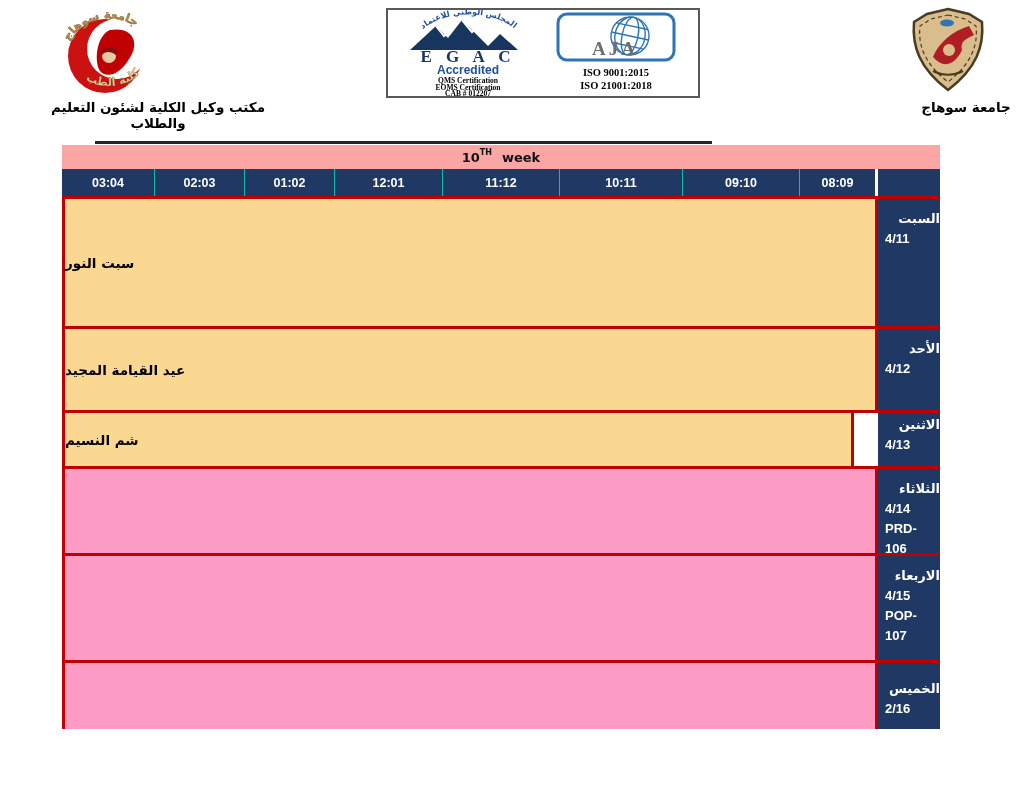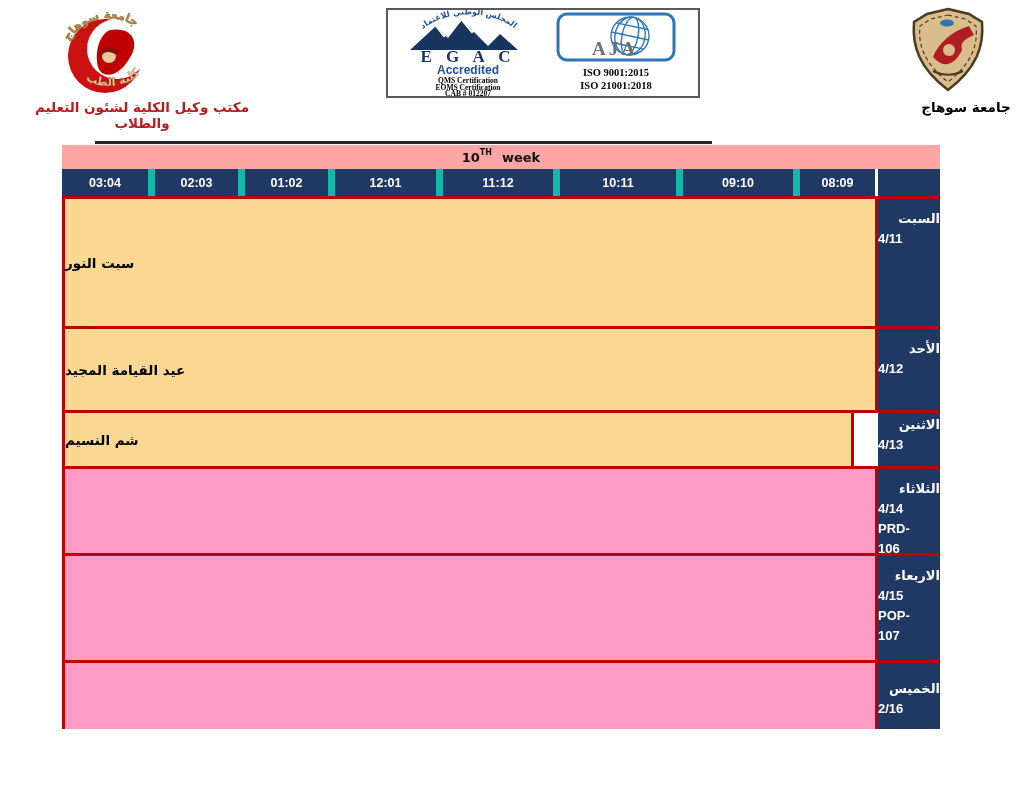--- a/index.html
+++ b/index.html
@@ -5,64 +5,64 @@
   * { margin:0; padding:0; box-sizing:border-box; }
   html,body { background:#ffffff; }
   body {
     width:1024px; height:791px; position:relative; overflow:hidden;
     font-family:"DejaVu Sans", sans-serif;
   }
   .abs { position:absolute; }
 
   
   #faculty-logo { left:50px; top:4px; width:118px; height:94px; }
-  #office-line  { left:12px; top:99px; width:260px; text-align:center;
-                  font-weight:bold; font-size:13.5px; direction:rtl; color:#b91c1c; }
+  #office-line  { left:28px; top:99px; width:260px; text-align:center;
+                  font-weight:bold; font-size:13.5px; direction:rtl; color:#000000; }
   #cert-box { left:386px; top:8px; width:314px; height:90px;
               border:2px solid #595959; background:#fff; display:flex; }
   .egac-side { width:160px; height:100%; }
   .aja-side  { width:150px; height:100%; }
   #shield-logo { left:903px; top:5px; width:90px; height:90px; }
   #univ-line { left:910px; top:99px; width:112px; text-align:center;
                font-weight:bold; font-size:13.5px; direction:rtl; color:#000; }
   #divider { left:95px; top:141px; width:617px; height:3px; background:#262626; }
 
   
   #table { left:62px; top:145px; width:878px; }
 
   .banner { height:24px; background:#fca5a5; display:flex; align-items:center;
             justify-content:center; font-weight:bold; font-size:13px; color:#111; }
   .banner .ord { font-size:8px; font-weight:bold; align-self:flex-start; margin-top:3px; }
   .banner .wk  { margin-left:10px; }
 
   .thead { display:flex; height:27px; }
   .th { background:#1F3864; color:#ffffff; font-weight:bold; font-size:12.5px;
         display:flex; align-items:center; justify-content:center;
-        border-right:7px solid #14b8a6; font-family:"Liberation Sans", sans-serif; }
+        border-right:1px solid #14b8a6; font-family:"Liberation Sans", sans-serif; }
   .c0{width:93px}.c1{width:90px}.c2{width:90px}.c3{width:108px}
   .c4{width:117px}.c5{width:123px}.c6{width:117px}.c7{width:75px; border-right:none;}
   .th-gap { width:3px; background:#ffffff; }
   .th-day { width:62px; background:#1F3864; }
 
   .rows-wrap { width:878px; border-left:3px solid #C00000; }
   .trow { display:flex; border-top:3px solid #C00000; }
   .r0{height:130px}.r1{height:84px}.r2{height:56px}
   .r3{height:87px}.r4{height:107px}.r5{height:69px}
 
   .event-cell { flex:1; display:flex; align-items:center; justify-content:flex-end;
                 font-weight:bold; font-size:13.5px; color:#000000; direction:rtl; }
   .bg-tan  { background:#FBD892; }
   .bg-pink { background:#FC9BC3; }
 
   .vdiv { width:3px; background:#C00000; }
 
   .day-cell { width:62px; background:#1F3864; color:#fff; font-weight:bold;
               font-size:13px; line-height:20px; padding-top:10px; overflow:hidden; }
   .day-name { direction:rtl; text-align:right; }
-  .day-date, .day-code { text-align:left; 
+  .day-date, .day-code { text-align:left; padding-left:7px;
                          font-family:"Liberation Sans", sans-serif; }
   .r2 .day-cell { padding-top:2px;margin-left:24px; }
   .r5 .day-cell { padding-top:16px; }
 
   svg text { font-weight:bold; }
 </style>
 </head>
 <body>
 
 <div class="abs" id="faculty-logo">

